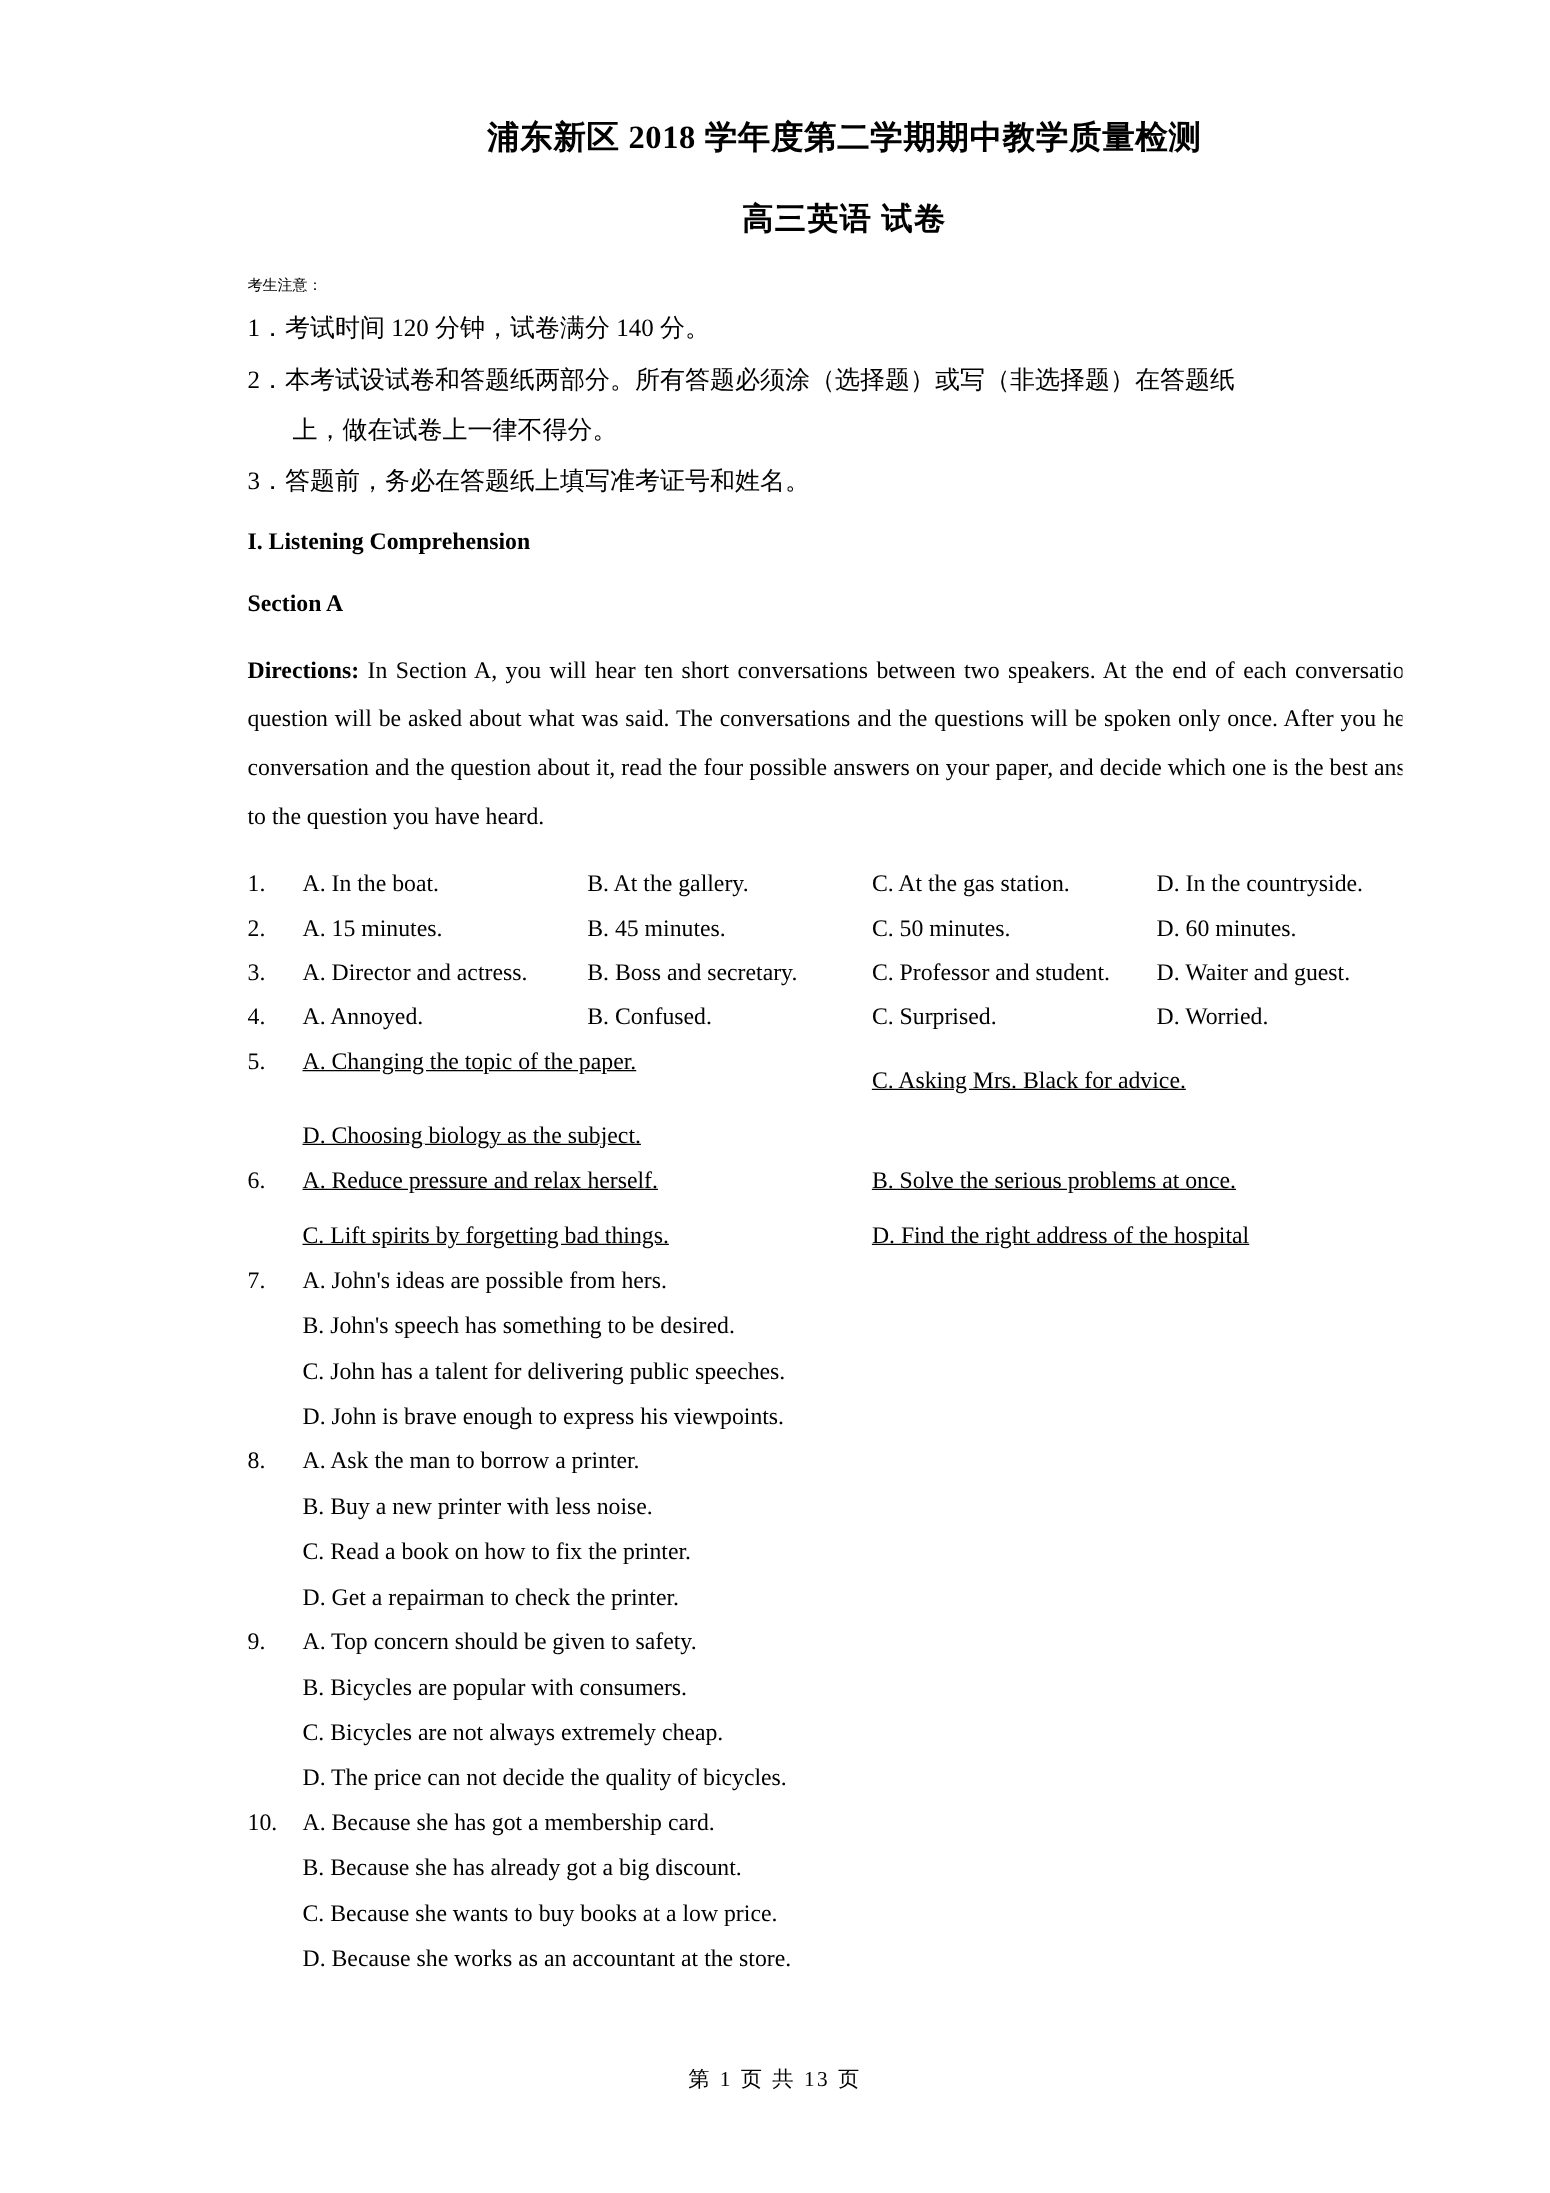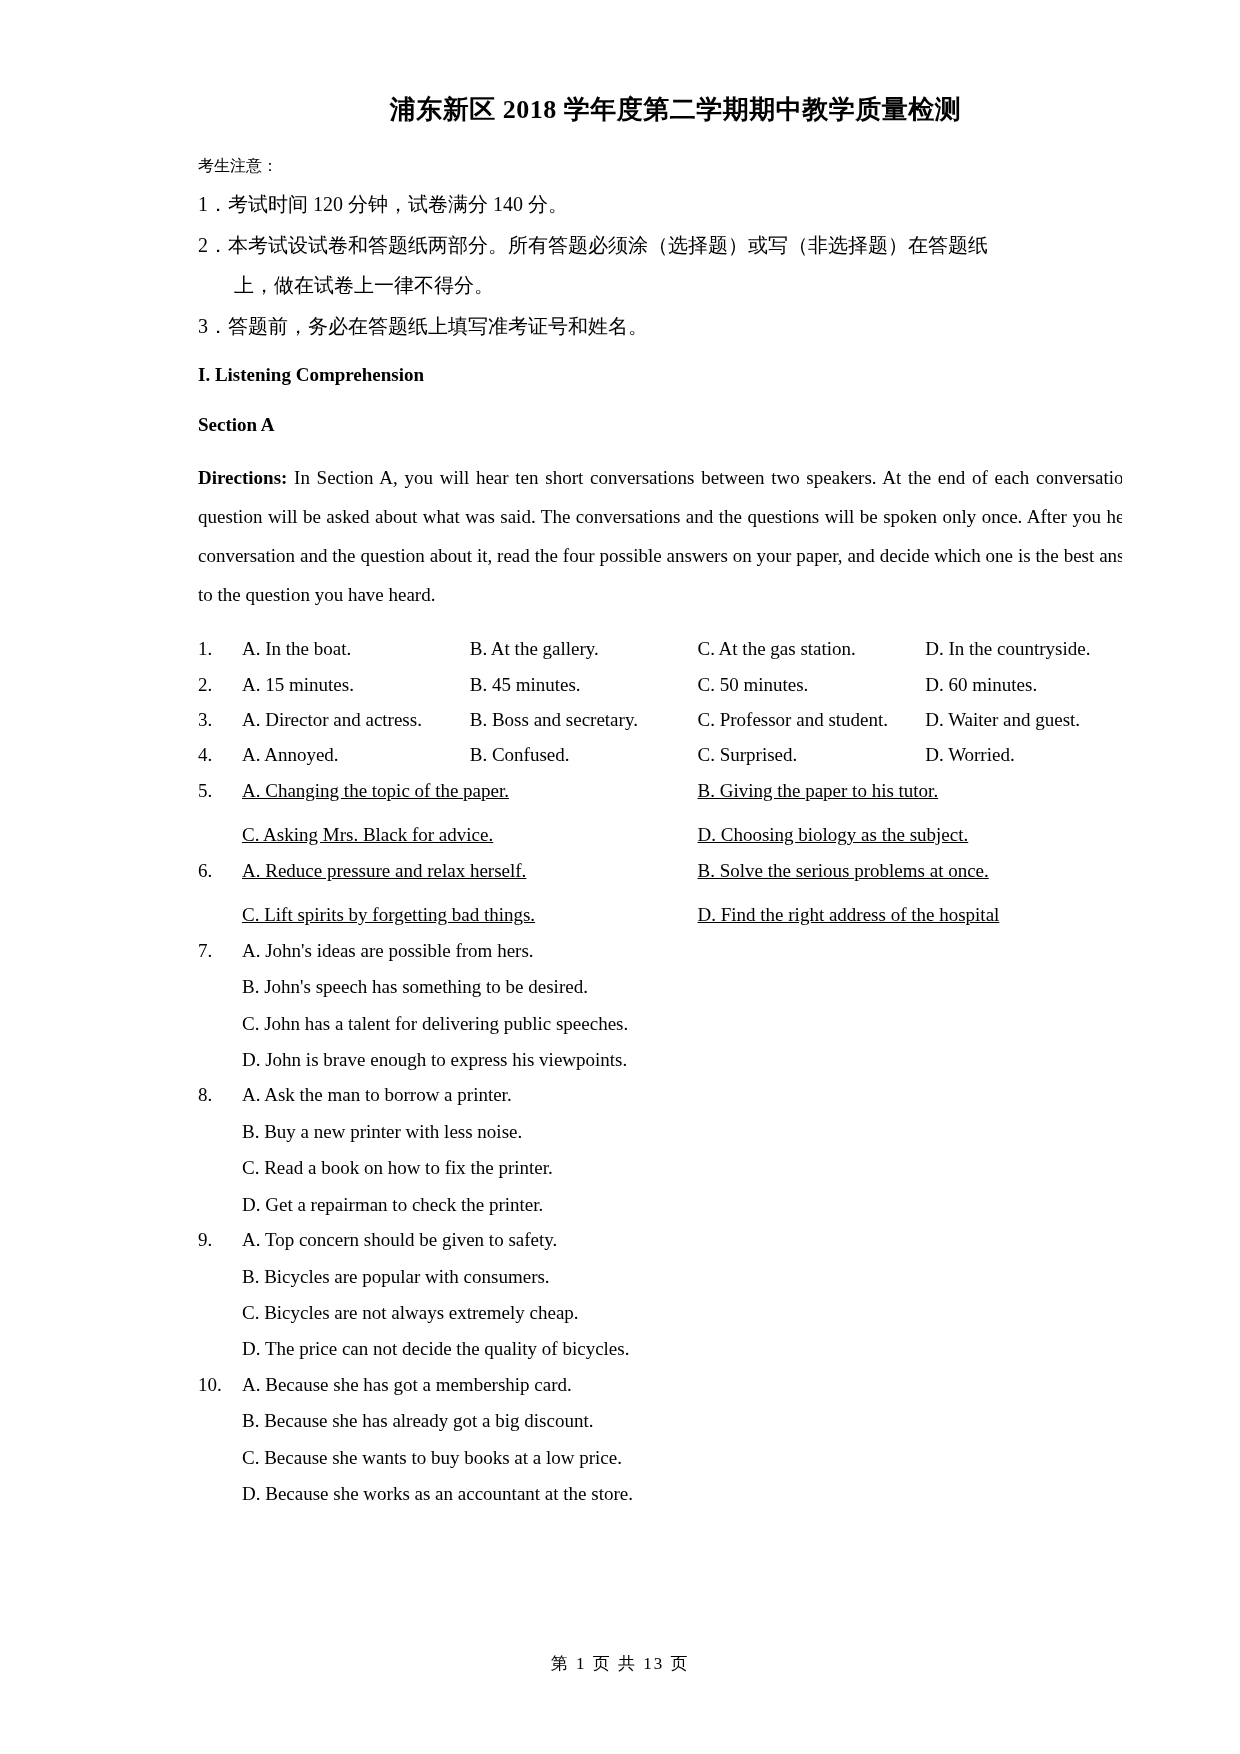--- a/index.html
+++ b/index.html
@@ -41,21 +41,21 @@
     text-align: center;
     font-weight: bold;
     font-size: 25px;
     letter-spacing: 1px;
     margin-top: 30px;
     line-height: 1.4;
   }
 
   
   .notice-head {
-    font-size: 16px;
+    font-size: 12px;
     margin-top: 26px;
     line-height: 1.5;
   }
   .notice-item {
     font-size: 20px;
     margin-top: 11px;
     line-height: 1.5;
   }
   .notice-cont {
     font-size: 20px;
@@ -154,20 +154,21 @@
     letter-spacing: 2px;
   }
 </style>
 </head>
 <body>
 
 <div class="page">
   <div class="content">
 
     <div class="doc-title">浦东新区 2018 学年度第二学期期中教学质量检测</div>
+    <div class="doc-subtitle">高三英语  试卷</div>
 
     <div class="notice-head">考生注意：</div>
     <div class="notice-item">1．考试时间 120 分钟，试卷满分 140 分。</div>
     <div class="notice-item">2．本考试设试卷和答题纸两部分。所有答题必须涂（选择题）或写（非选择题）在答题纸</div>
     <div class="notice-cont">上，做在试卷上一律不得分。</div>
     <div class="notice-item">3．答题前，务必在答题纸上填写准考证号和姓名。</div>
 
     <div class="sec-head">I. Listening Comprehension</div>
     <div class="sec-sub">Section A</div>
 
@@ -212,21 +213,20 @@
           <span class="opt">B. Confused.</span>
           <span class="opt">C. Surprised.</span>
           <span class="opt">D. Worried.</span>
         </div>
       </div>
 
       <div class="q">
         <span class="q-num">5.</span>
         <div class="q-body opts-2">
           <span class="opt">A. Changing the topic of the paper.</span>
-          <span class="opt">B. Giving the paper to his tutor.</span>
           <span class="opt row2">C. Asking Mrs. Black for advice.</span>
           <span class="opt row2">D. Choosing biology as the subject.</span>
         </div>
       </div>
 
       <div class="q">
         <span class="q-num">6.</span>
         <div class="q-body opts-2">
           <span class="opt">A. Reduce pressure and relax herself.</span>
           <span class="opt">B. Solve the serious problems at once.</span>

